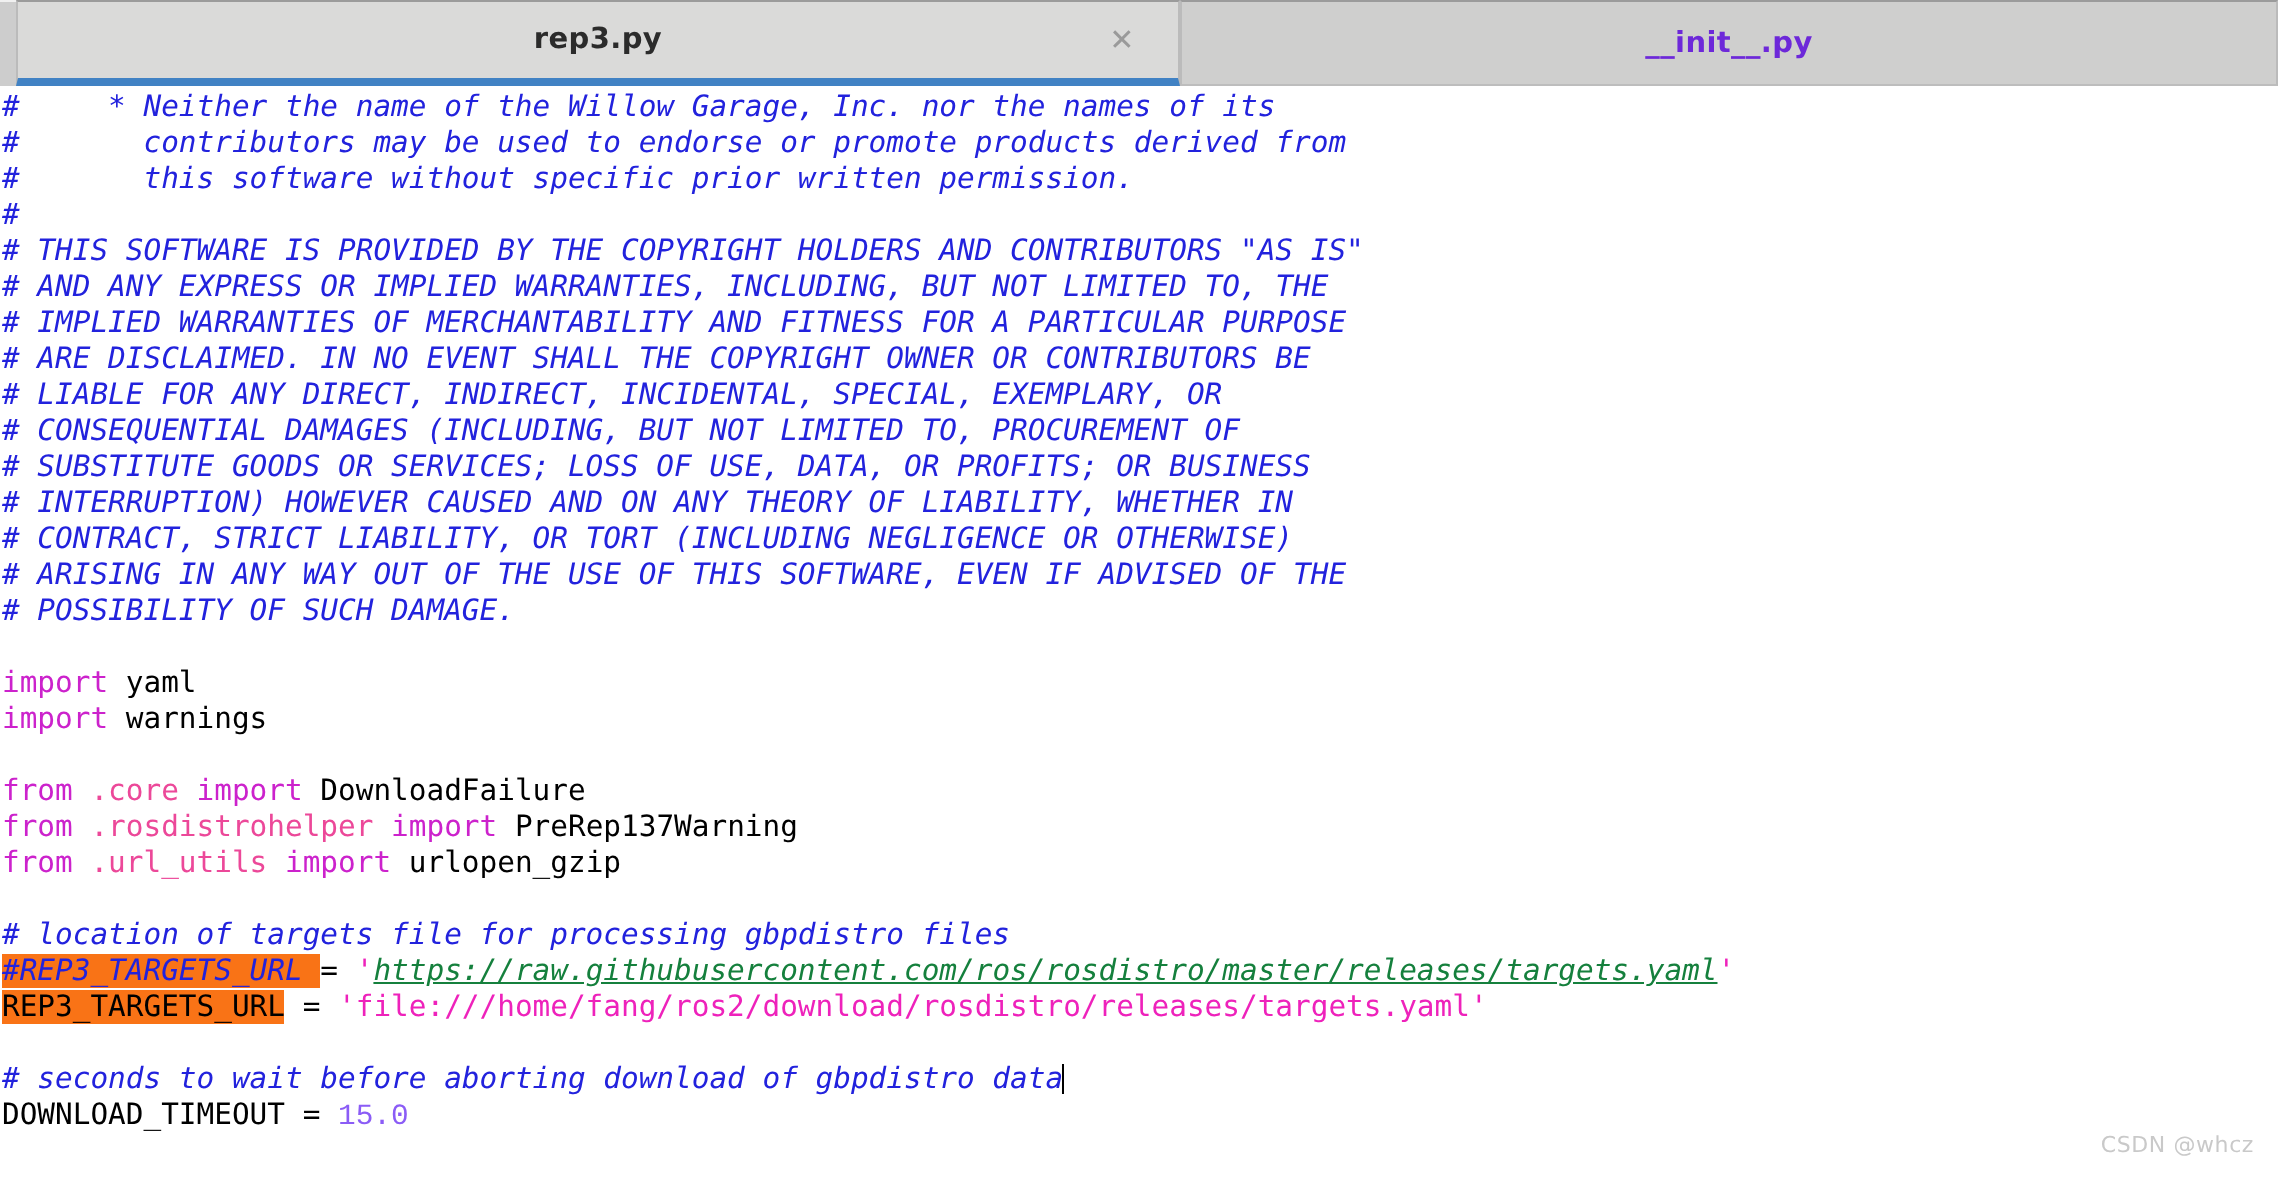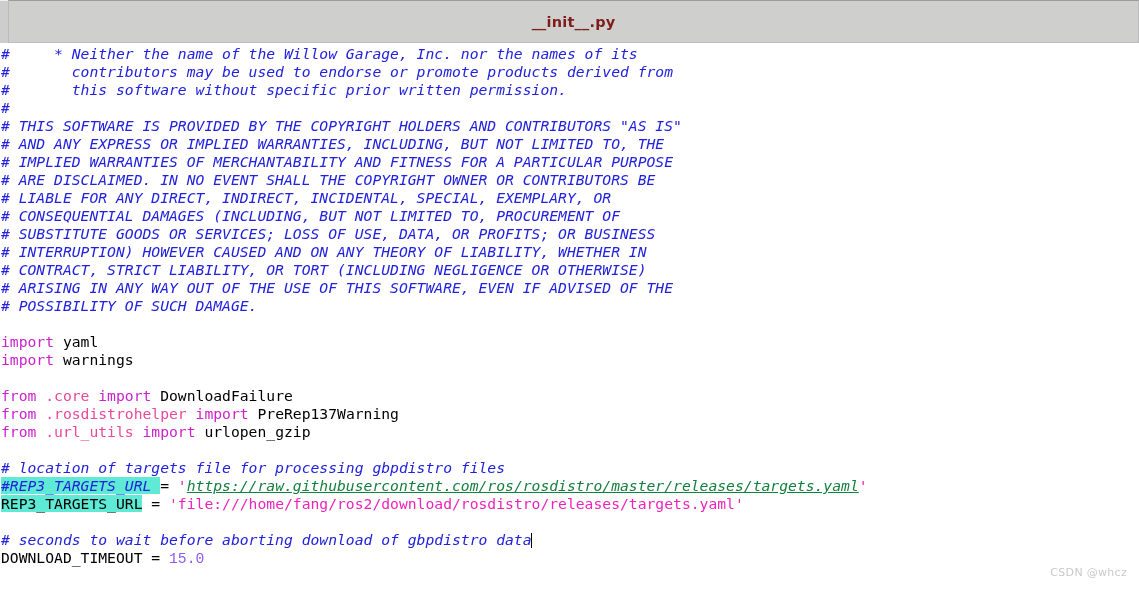--- a/index.html
+++ b/index.html
@@ -46,21 +46,21 @@
   }
   .tab.active {
     width: 582px;
     background: #dadad9;
     color: #2b2b2b;
     border-bottom: 4px solid #4182c4;
   }
   .tab.inactive {
     flex: 1 1 auto;
     background: #cfcfce;
-    color: #7f1d1d;
+    color: #6d28d9;
     border-bottom: 1px solid #bdbdbd;
   }
   .tab-label { pointer-events: none; }
   .tab-close {
     position: absolute;
     right: 20px;
     top: 50%;
     transform: translateY(-50%);
     width: 16px;
     height: 16px;
@@ -94,21 +94,21 @@
   .ln { display: block; height: 18px; padding-left: 1px; }
 
   
   .cmt  { color: #2222dd; font-style: italic; }
   .kw   { color: #cc22cc; }
   .mod  { color: #ec4899; }
   .name { color: #000000; }
   .str  { color: #ee22bb; }
   .num  { color: #8b5cf6; font-family: Liberation Mono, monospace; }
   .op   { color: #000000; }
-  .hl   { background: #5eead4; }
+  .hl   { background: #f97316; }
   .link {
     color: #15803d;
     font-style: italic;
     text-decoration: underline;
     text-align: center;
   }
   .caret {
     display: inline-block;
     width: 0;
     border-left: 1px solid #000000;
@@ -129,20 +129,24 @@
     user-select: none;
     margin-top: 36px;
   }
 </style>
 </head>
 <body>
 
 <div id="tabbar">
   <div class="tab-gutter"></div>
 
+  <div class="tab active">
+    <span class="tab-label">rep3.py</span>
+    <span class="tab-close">✕</span>
+  </div>
 
   <div class="tab inactive">
     <span class="tab-label">__init__.py</span>
   </div>
 </div>
 
 <div id="editor">
   <pre id="code"><span class="ln"><span class="cmt">#     * Neither the name of the Willow Garage, Inc. nor the names of its</span></span><span class="ln"><span class="cmt">#       contributors may be used to endorse or promote products derived from</span></span><span class="ln"><span class="cmt">#       this software without specific prior written permission.</span></span><span class="ln"><span class="cmt">#</span></span><span class="ln"><span class="cmt"># THIS SOFTWARE IS PROVIDED BY THE COPYRIGHT HOLDERS AND CONTRIBUTORS "AS IS"</span></span><span class="ln"><span class="cmt"># AND ANY EXPRESS OR IMPLIED WARRANTIES, INCLUDING, BUT NOT LIMITED TO, THE</span></span><span class="ln"><span class="cmt"># IMPLIED WARRANTIES OF MERCHANTABILITY AND FITNESS FOR A PARTICULAR PURPOSE</span></span><span class="ln"><span class="cmt"># ARE DISCLAIMED. IN NO EVENT SHALL THE COPYRIGHT OWNER OR CONTRIBUTORS BE</span></span><span class="ln"><span class="cmt"># LIABLE FOR ANY DIRECT, INDIRECT, INCIDENTAL, SPECIAL, EXEMPLARY, OR</span></span><span class="ln"><span class="cmt"># CONSEQUENTIAL DAMAGES (INCLUDING, BUT NOT LIMITED TO, PROCUREMENT OF</span></span><span class="ln"><span class="cmt"># SUBSTITUTE GOODS OR SERVICES; LOSS OF USE, DATA, OR PROFITS; OR BUSINESS</span></span><span class="ln"><span class="cmt"># INTERRUPTION) HOWEVER CAUSED AND ON ANY THEORY OF LIABILITY, WHETHER IN</span></span><span class="ln"><span class="cmt"># CONTRACT, STRICT LIABILITY, OR TORT (INCLUDING NEGLIGENCE OR OTHERWISE)</span></span><span class="ln"><span class="cmt"># ARISING IN ANY WAY OUT OF THE USE OF THIS SOFTWARE, EVEN IF ADVISED OF THE</span></span><span class="ln"><span class="cmt"># POSSIBILITY OF SUCH DAMAGE.</span></span><span class="ln">​</span><span class="ln"><span class="kw">import</span><span class="name"> yaml</span></span><span class="ln"><span class="kw">import</span><span class="name"> warnings</span></span><span class="ln">​</span><span class="ln"><span class="kw">from</span><span class="name"> </span><span class="mod">.core</span><span class="name"> </span><span class="kw">import</span><span class="name"> DownloadFailure</span></span><span class="ln"><span class="kw">from</span><span class="name"> </span><span class="mod">.rosdistrohelper</span><span class="name"> </span><span class="kw">import</span><span class="name"> PreRep137Warning</span></span><span class="ln"><span class="kw">from</span><span class="name"> </span><span class="mod">.url_utils</span><span class="name"> </span><span class="kw">import</span><span class="name"> urlopen_gzip</span></span><span class="ln">​</span><span class="ln"><span class="cmt"># location of targets file for processing gbpdistro files</span></span><span class="ln"><span class="cmt hl">#REP3_TARGETS_URL </span><span class="op">= </span><span class="str">'</span><span class="link">https://raw.githubusercontent.com/ros/rosdistro/master/releases/targets.yaml</span><span class="str">'</span></span><span class="ln"><span class="name hl">REP3_TARGETS_URL</span><span class="op"> = </span><span class="str">'file:///home/fang/ros2/download/rosdistro/releases/targets.yaml'</span></span><span class="ln">​</span><span class="ln"><span class="cmt"># seconds to wait before aborting download of gbpdistro data</span><span class="caret"></span></span><span class="ln"><span class="name">DOWNLOAD_TIMEOUT</span><span class="op"> = </span><span class="num">15.0</span></span></pre>
   <div id="watermark">CSDN @whcz</div>
 </div>

